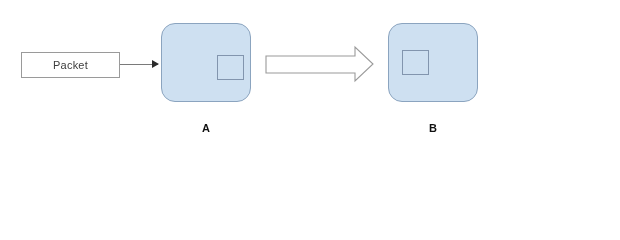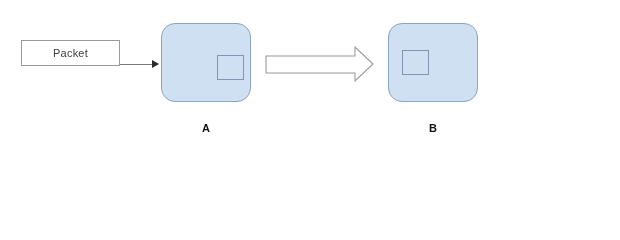--- a/index.html
+++ b/index.html
@@ -16,21 +16,21 @@
     width: 620px;
     height: 160px;
     background: #ffffff;
     overflow: hidden;
   }
   .abs { position: absolute; }
 
   
   .packet-box {
     left: 21px;
-    top: 40px;
+    top: 52px;
     width: 99px;
     height: 26px;
     background: #ffffff;
     border: 1px solid #9a9a9a;
     box-sizing: border-box;
     display: flex;
     align-items: center;
     justify-content: center;
   }
   .packet-label {

